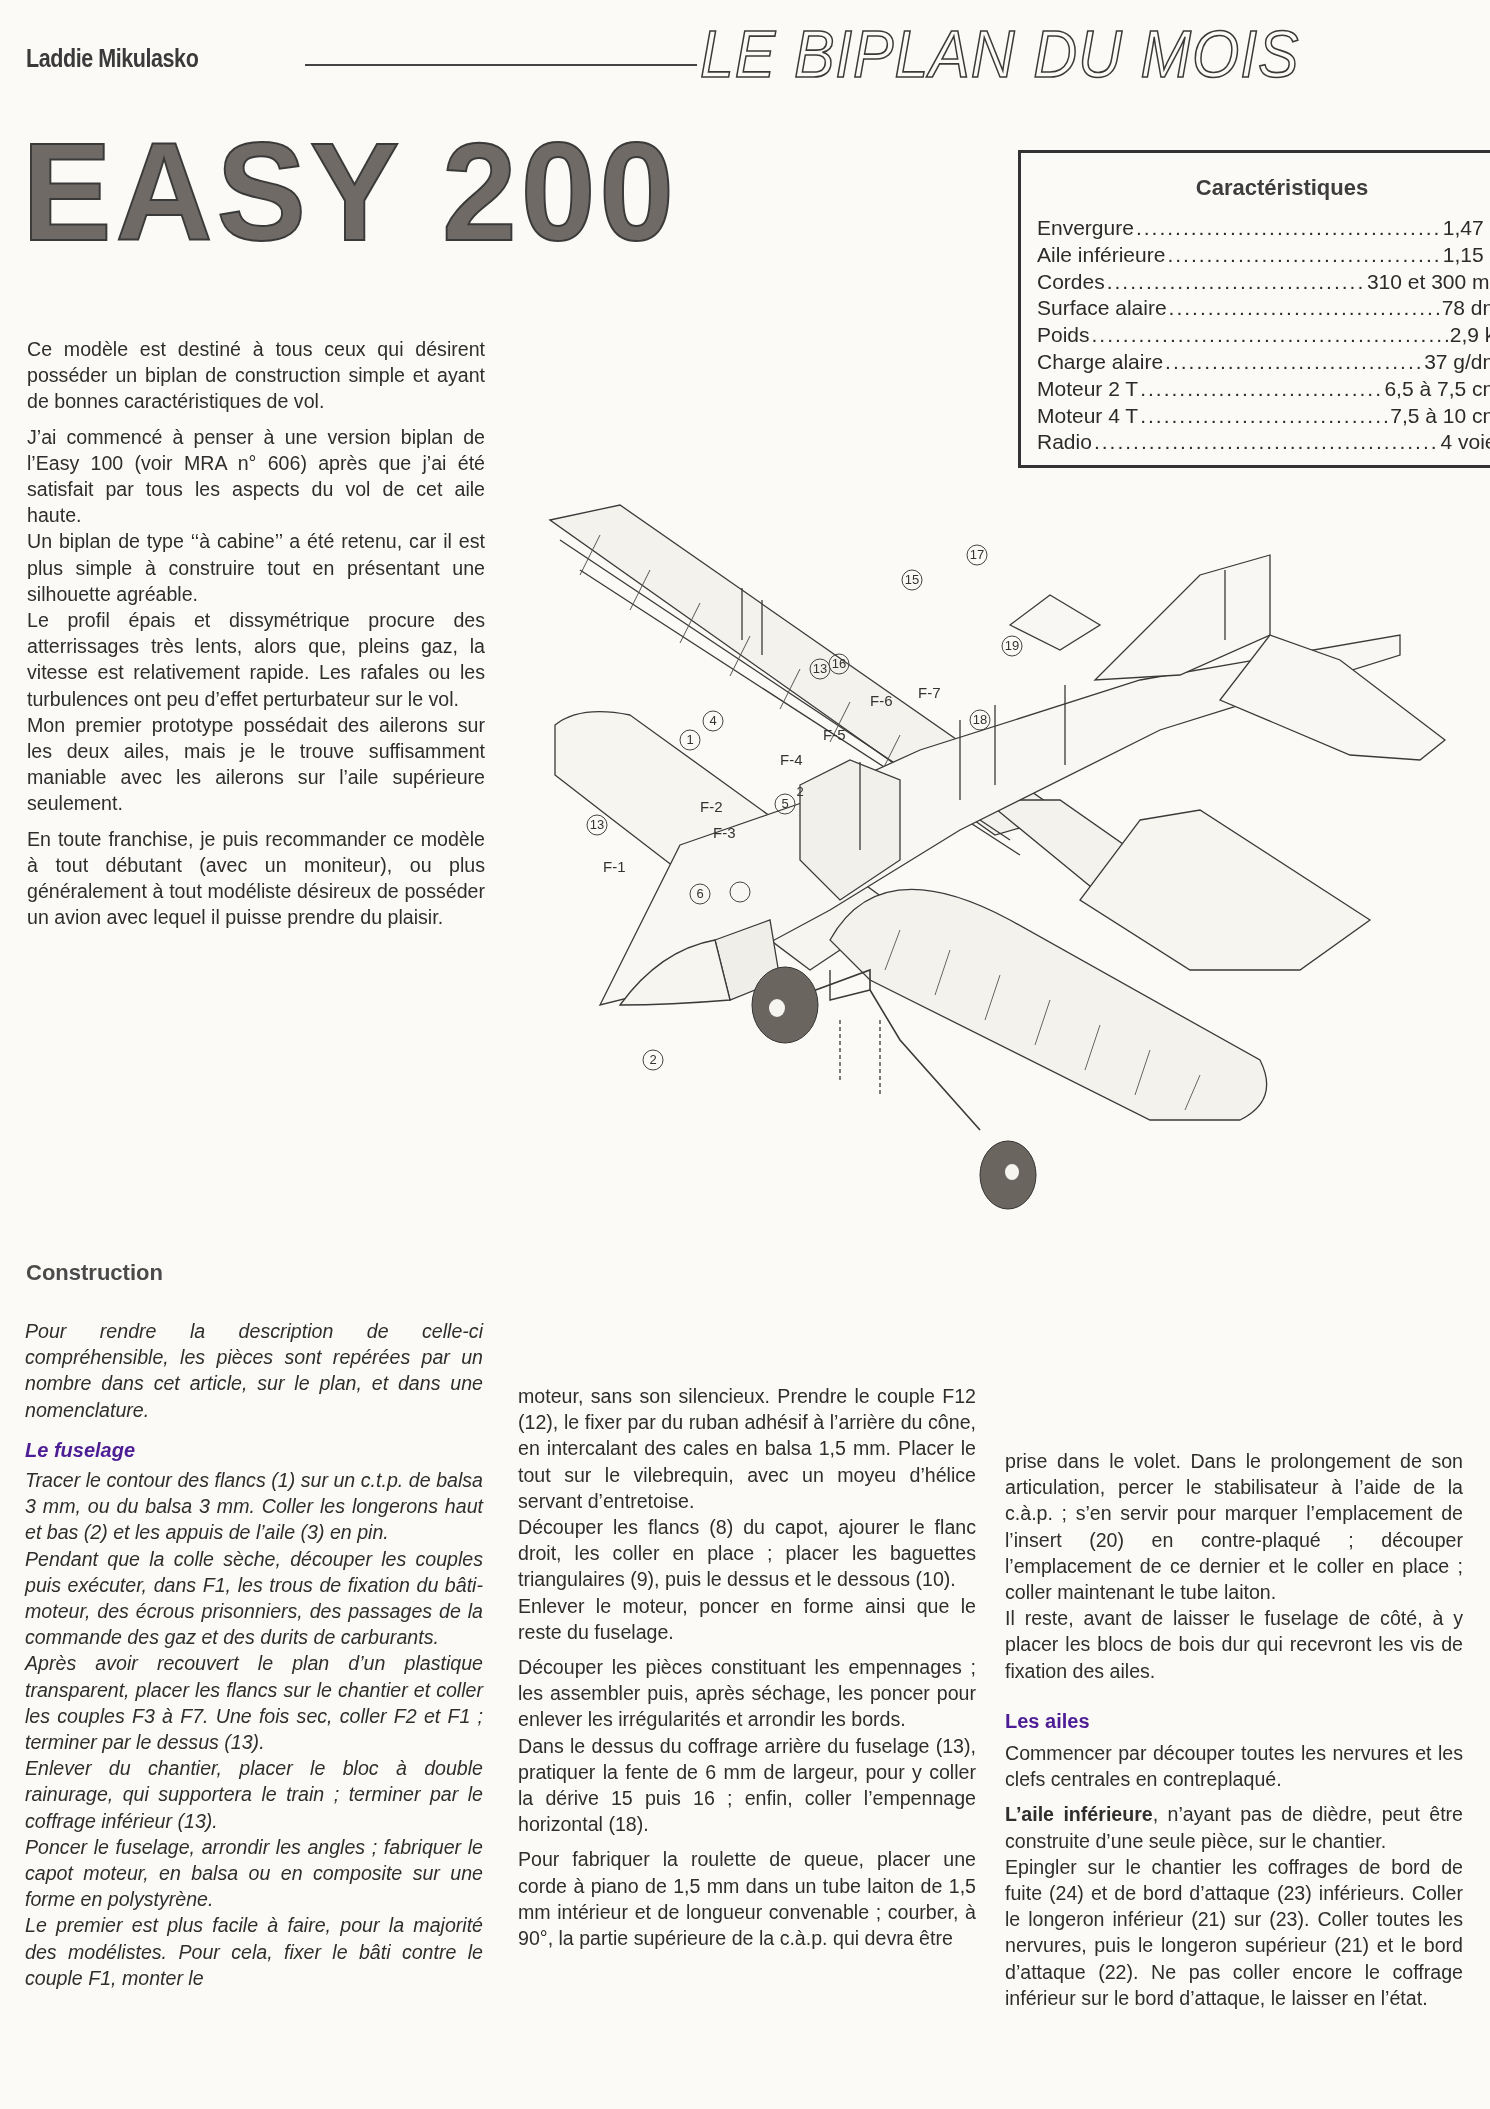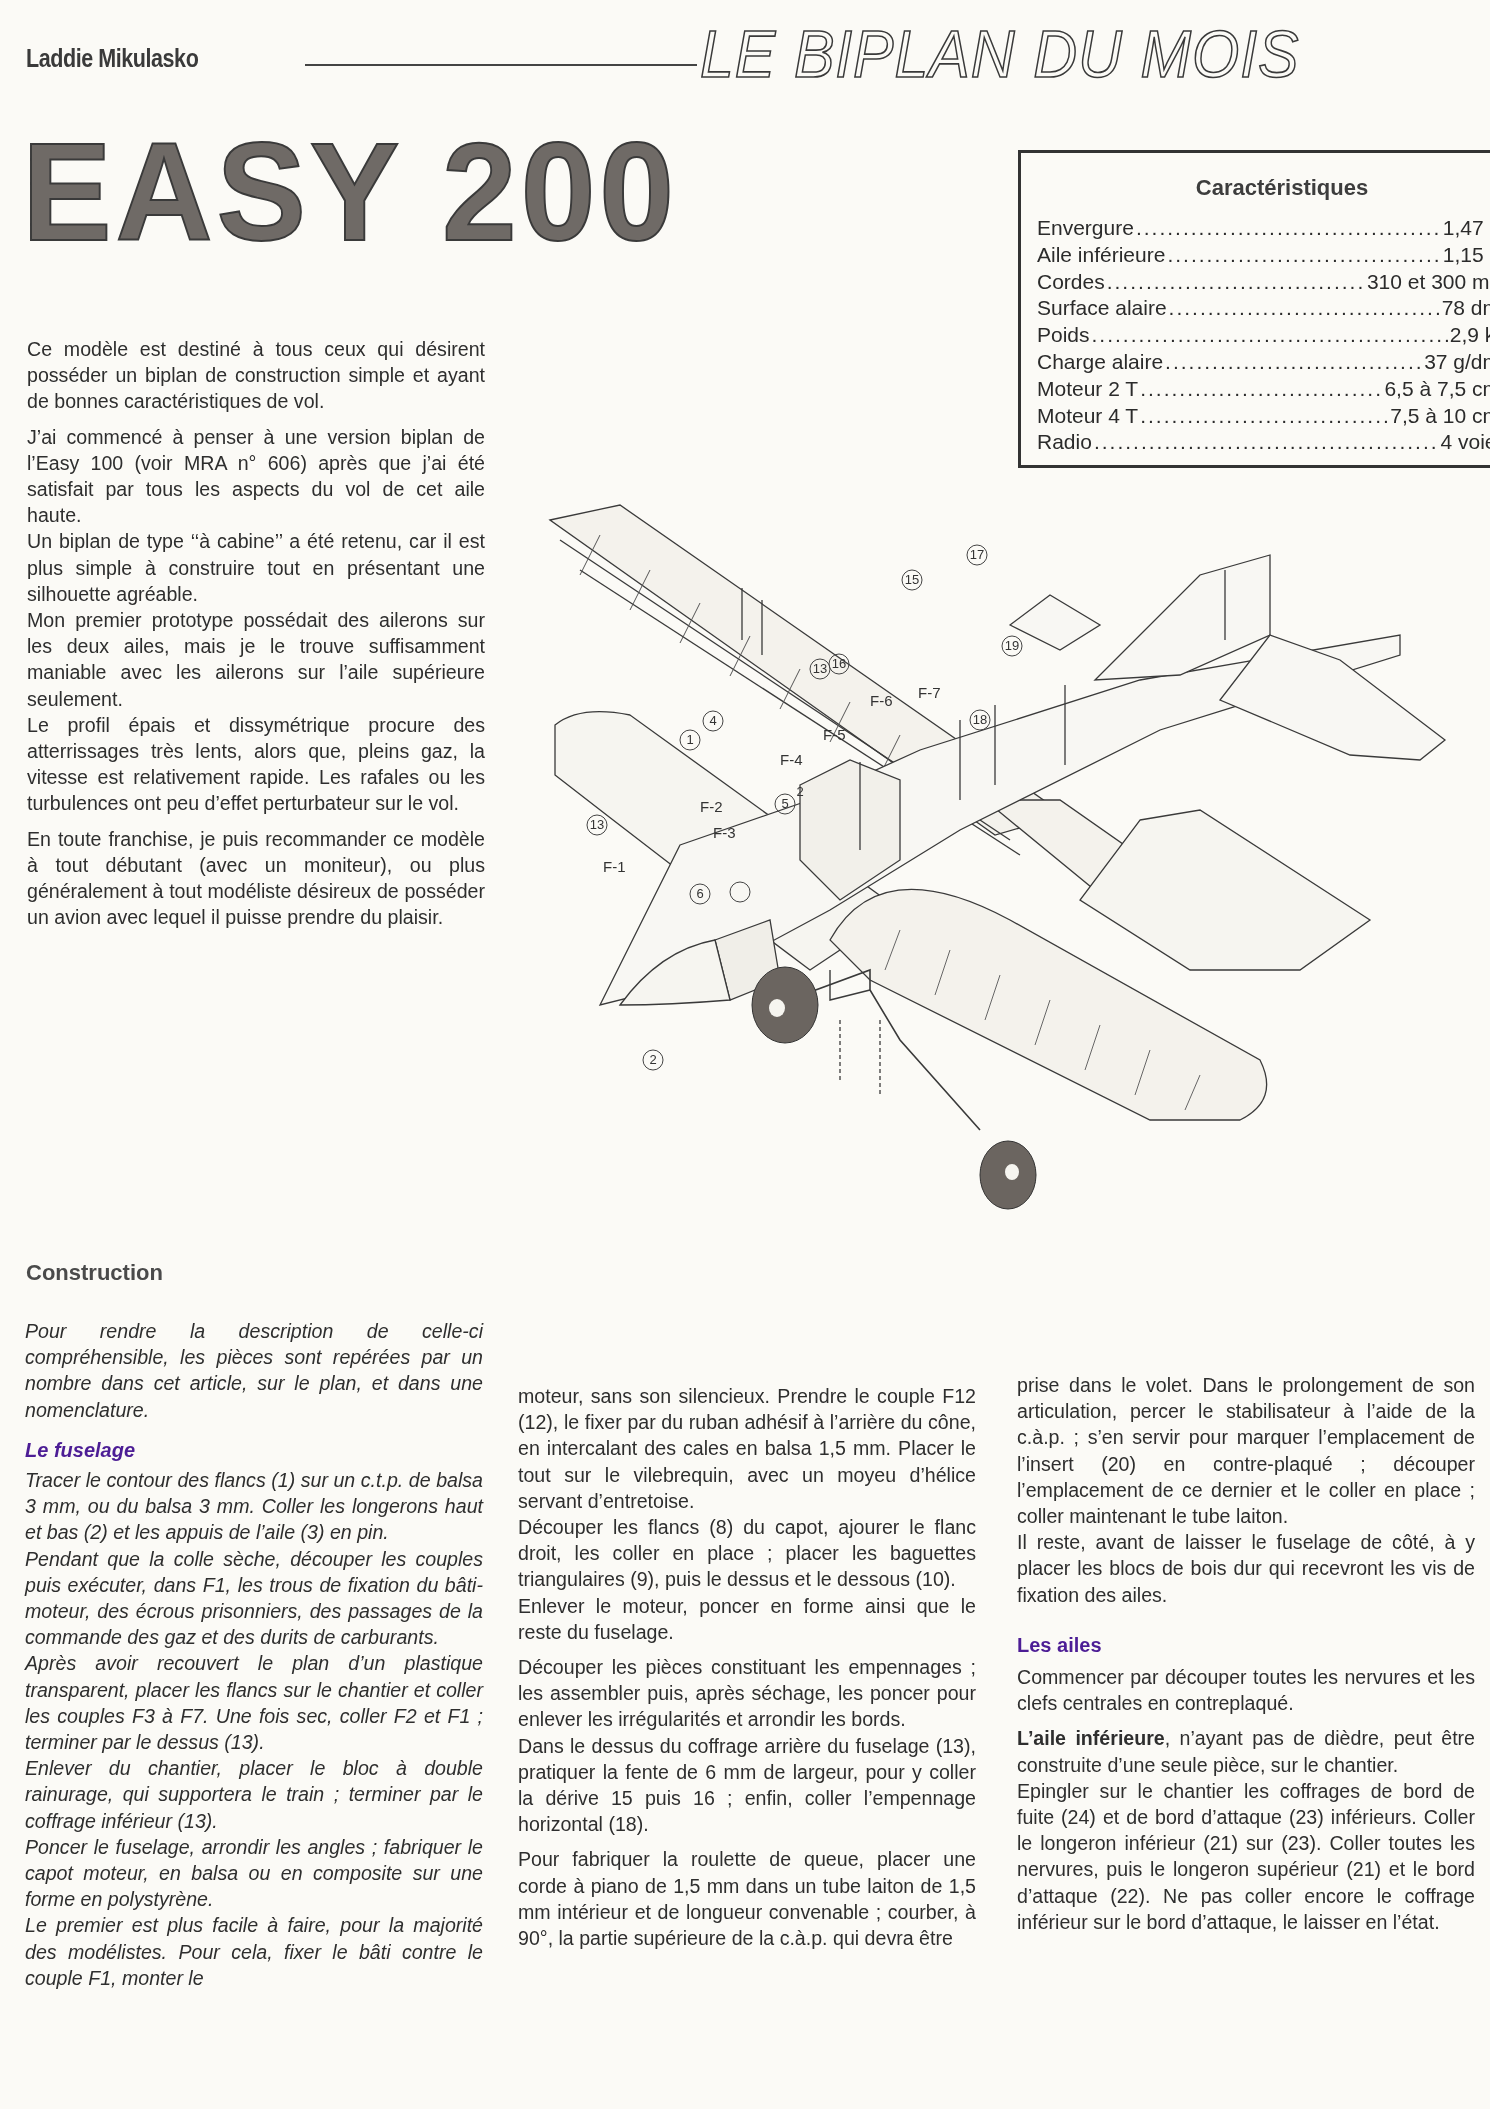--- a/index.html
+++ b/index.html
@@ -38,21 +38,21 @@
   
   .col { font-size: 19.6px; line-height: 26.2px; text-align: justify; color: #2e2e2e; }
   .col p { margin: 0; }
   .col p.gap { margin-top: 9px; }
   .intro { left: 27px; top: 336px; width: 458px; }
   .heading { font-weight: bold; color: #4a4a4a; }
   .h-construction { left: 26px; top: 1260px; font-size: 22px; }
   .sub-heading { font-weight: bold; color: #4c1d95; font-size: 20px; }
   .c1 { left: 25px; top: 1318px; width: 458px; font-style: italic; }
   .c2 { left: 518px; top: 1383px; width: 458px; }
-  .c3 { left: 1005px; top: 1372px; width: 458px; margin-left: 12px; }
+  .c3 { left: 1005px; top: 1448px; width: 458px; }
   .lead-bold { font-weight: bold; }
 
   
   .drawing { left: 540px; top: 500px; width: 950px; height: 800px; }
   .callout-text { font-family: "Liberation Sans", sans-serif; font-size: 13px; fill: #333; }
   .part-text { font-family: "Liberation Sans", sans-serif; font-size: 15px; fill: #333; }
 </style>
 </head>
 <body>
 
@@ -108,22 +108,22 @@
       <span class="spec-label">Radio</span>
       <span class="spec-dots"></span>
       <span class="spec-value">4 voies</span>
     </div>
 </div>
 
 <div class="abs col intro">
   <p>Ce modèle est destiné à tous ceux qui désirent posséder un biplan de construction simple et ayant de bonnes caractéristiques de vol.</p>
   <p class="gap">J’ai commencé à penser à une version biplan de l’Easy 100 (voir MRA n° 606) après que j’ai été satisfait par tous les aspects du vol de cet aile haute.</p>
   <p>Un biplan de type ‘‘à cabine’’ a été retenu, car il est plus simple à construire tout en présentant une silhouette agréable.</p>
+  <p>Le profil épais et dissymétrique procure des atterrissages très lents, alors que, pleins gaz, la vitesse est relativement rapide. Les rafales ou les turbulences ont peu d’effet perturbateur sur le vol.</p>
   <p>Mon premier prototype possédait des ailerons sur les deux ailes, mais je le trouve suffisamment maniable avec les ailerons sur l’aile supérieure seulement.</p>
-  <p>Le profil épais et dissymétrique procure des atterrissages très lents, alors que, pleins gaz, la vitesse est relativement rapide. Les rafales ou les turbulences ont peu d’effet perturbateur sur le vol.</p>
   <p class="gap">En toute franchise, je puis recommander ce modèle à tout débutant (avec un moniteur), ou plus généralement à tout modéliste désireux de posséder un avion avec lequel il puisse prendre du plaisir.</p>
 </div>
 
 <div class="abs drawing">
   <svg width="950" height="800" viewBox="0 0 950 800" xmlns="http://www.w3.org/2000/svg">
     <g fill="none" stroke="#3a3a3a" stroke-width="1.3">
 
       <polygon points="10,20 80,5 525,315 455,335" fill="#f4f2ec"></polygon>
       <line x1="20" y1="40" x2="470" y2="340"></line>
       <line x1="40" y1="70" x2="480" y2="355"></line>

